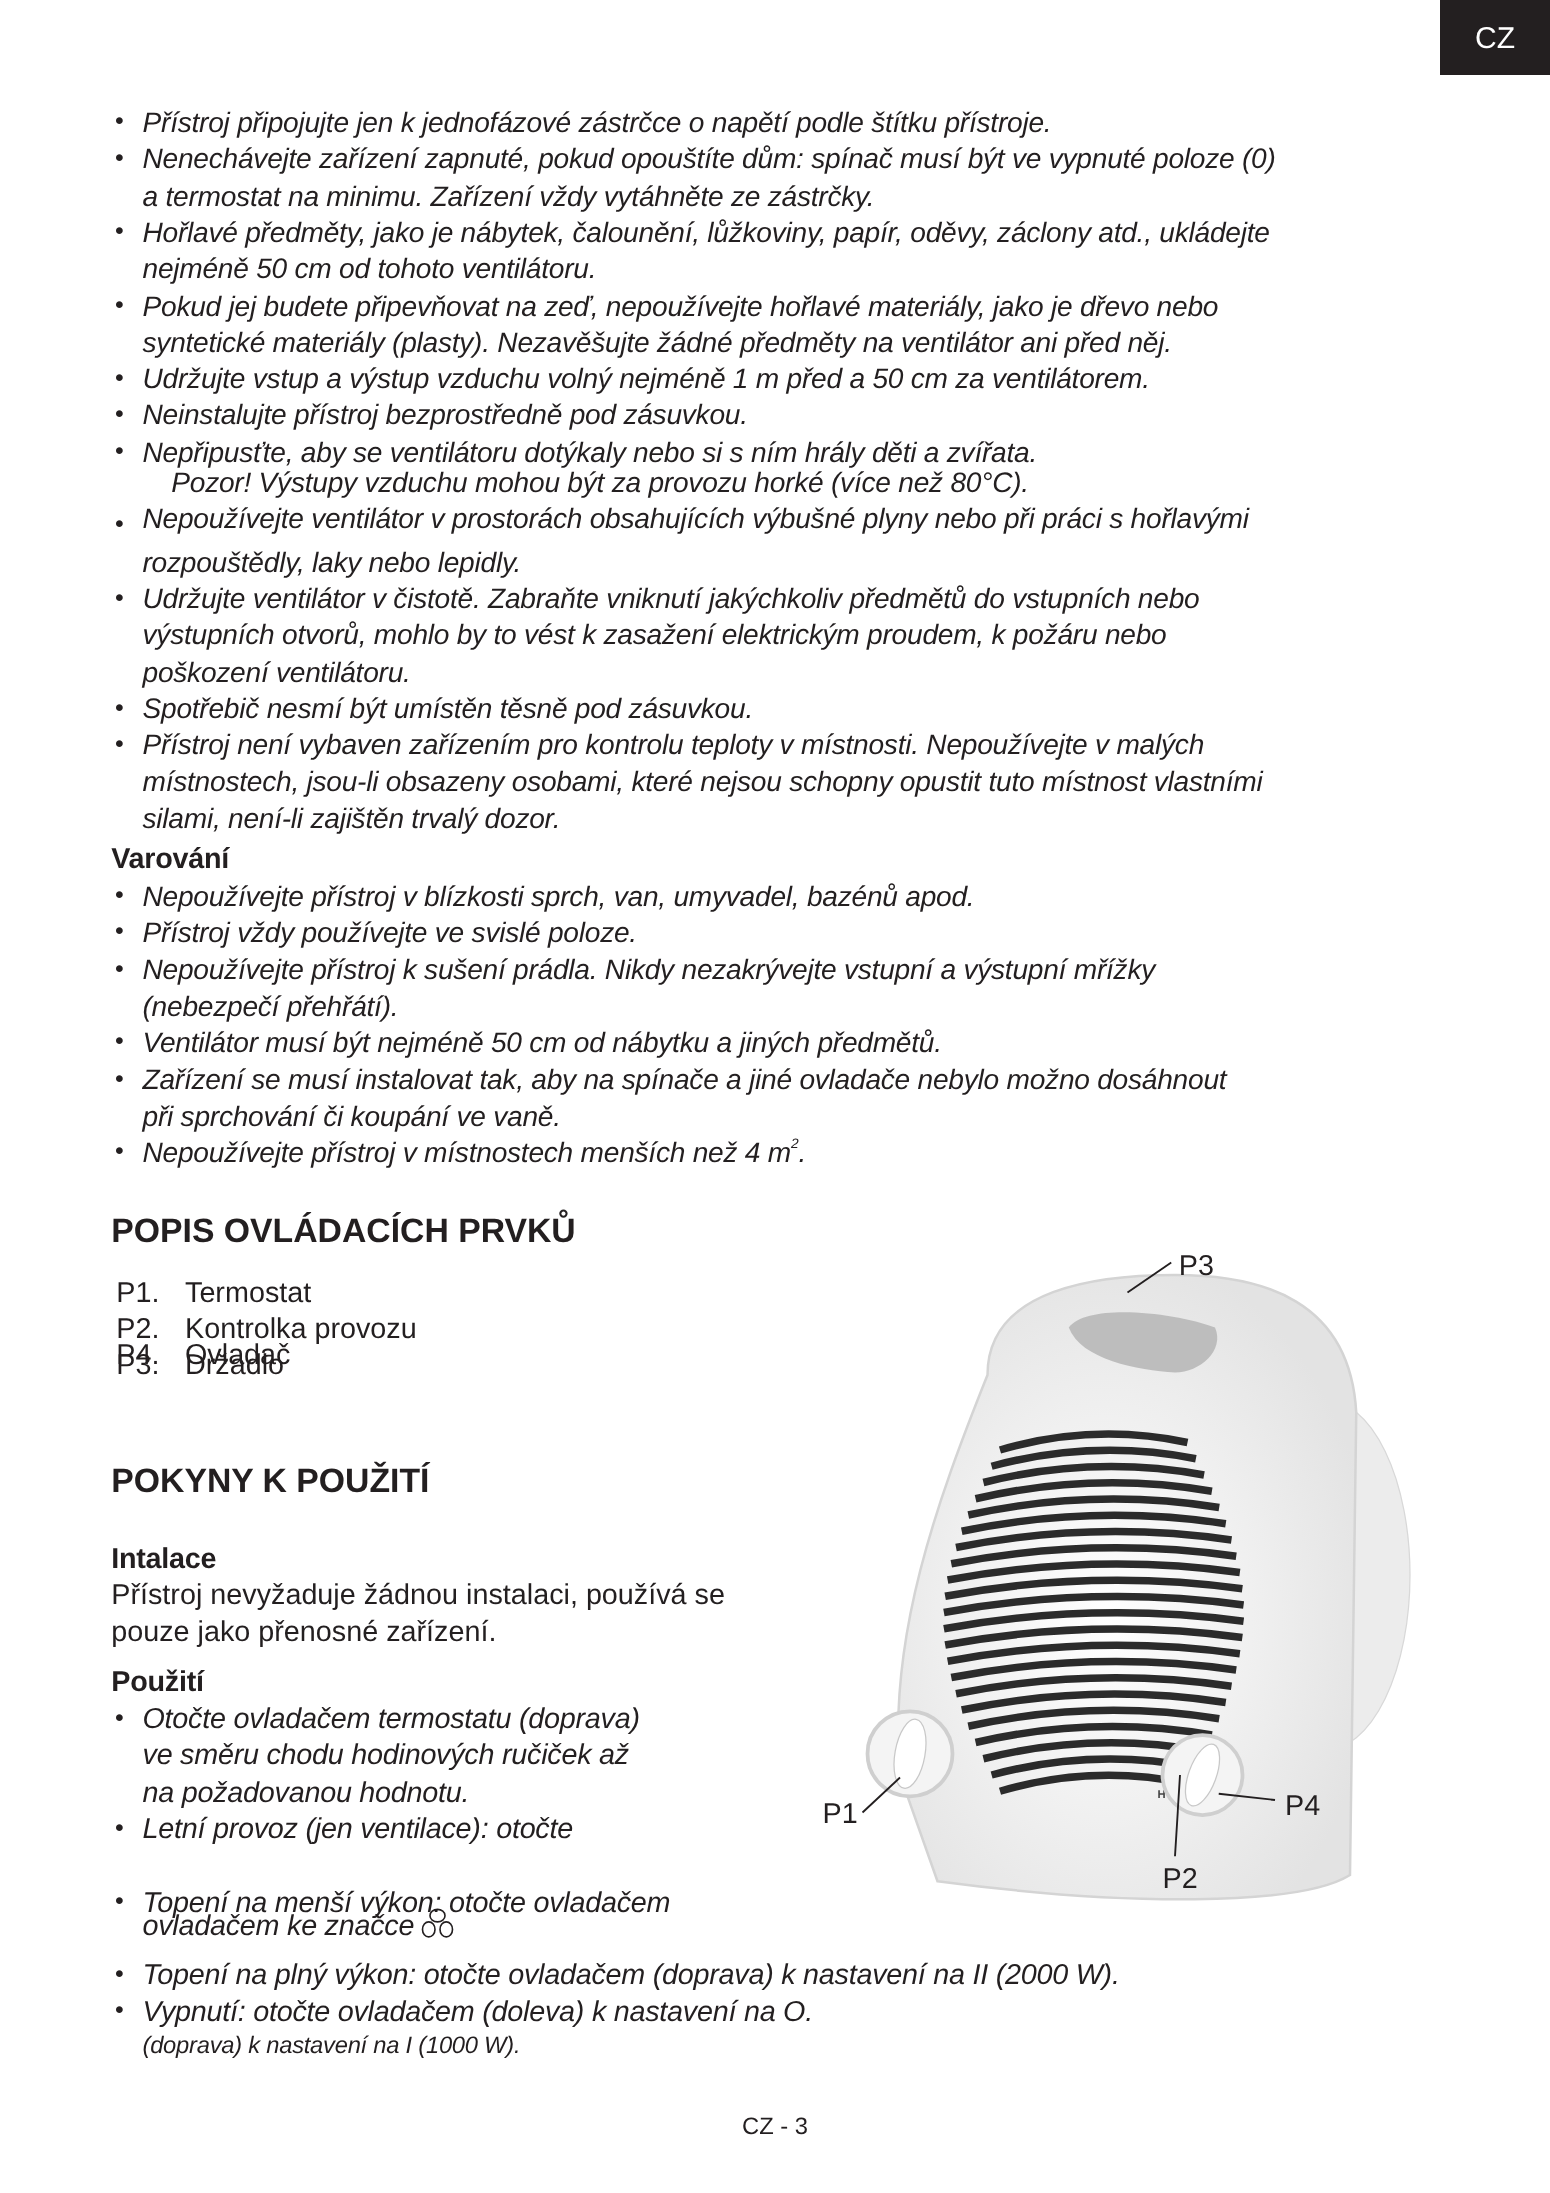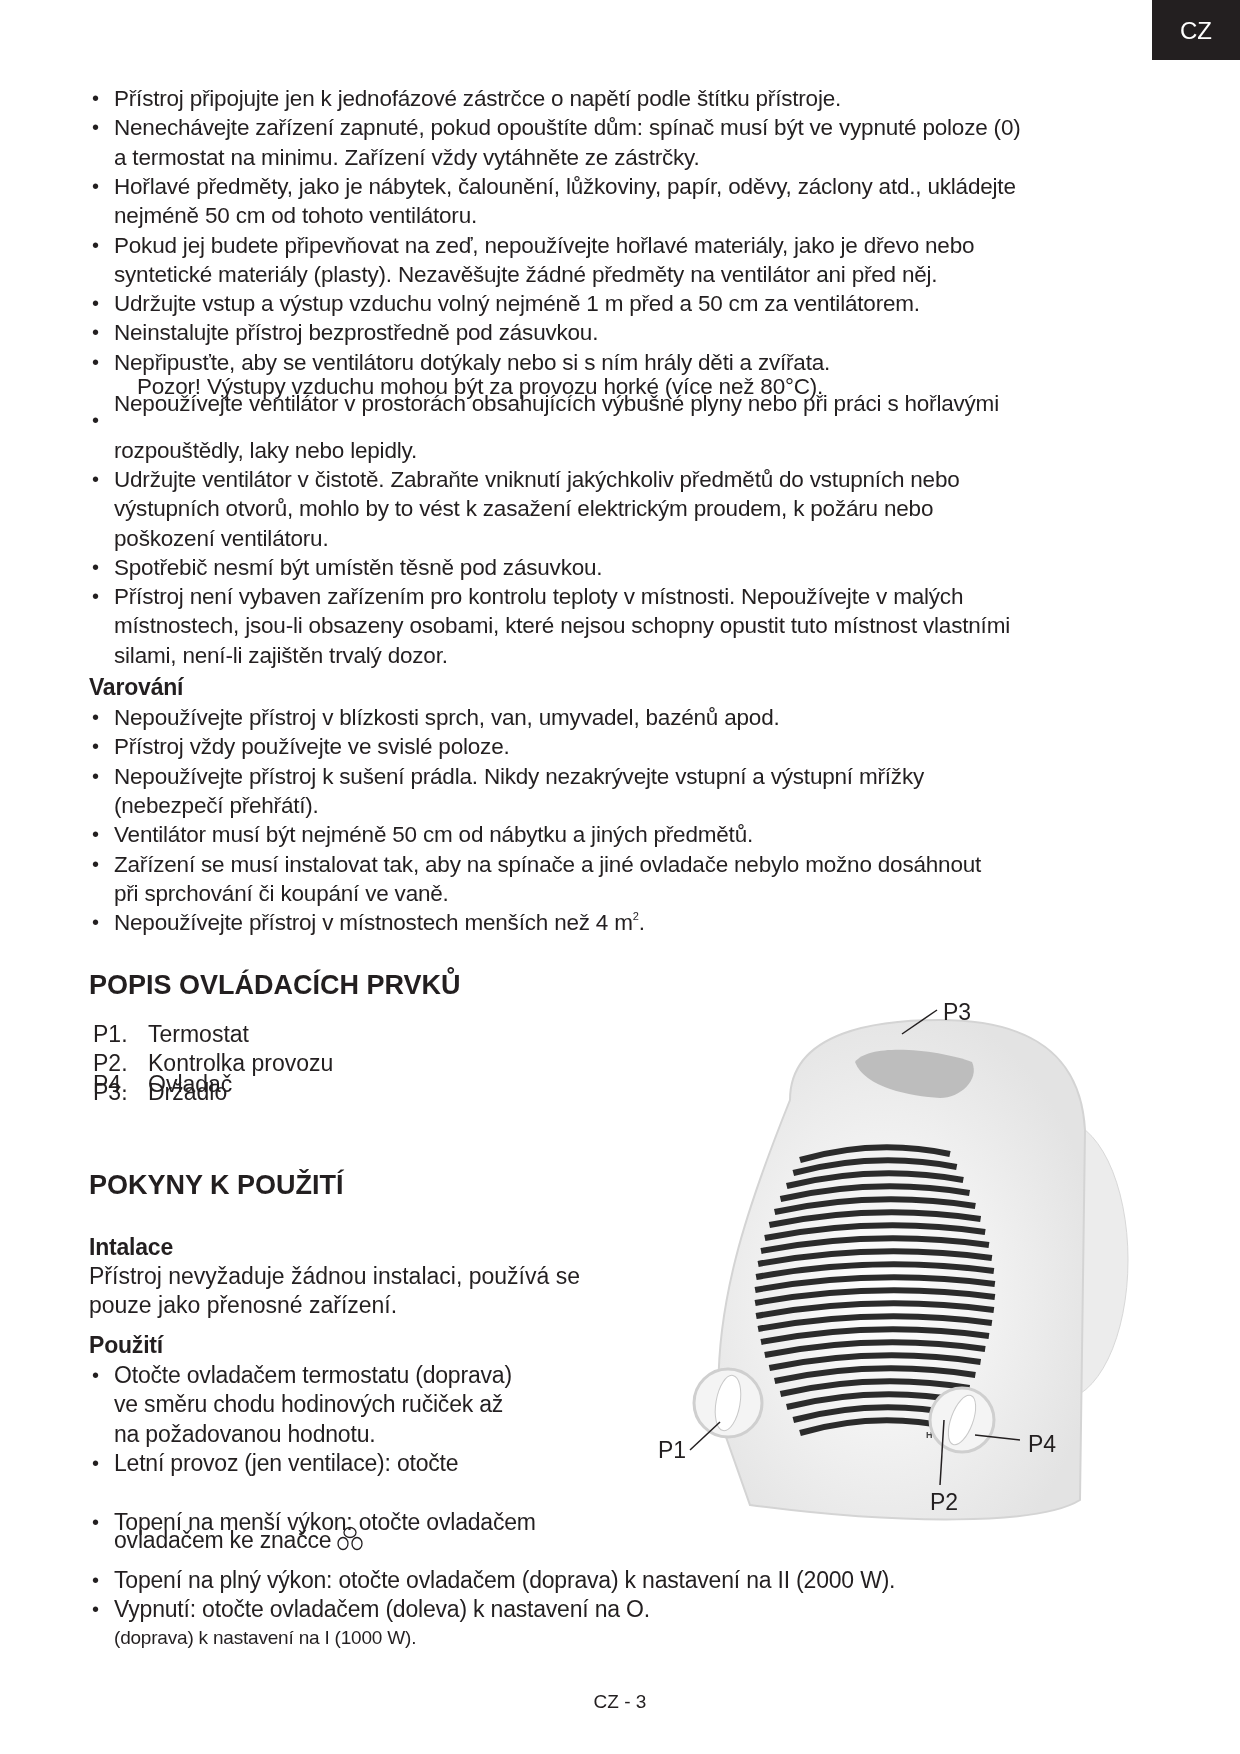--- a/index.html
+++ b/index.html
@@ -1,20 +1,20 @@
 <!DOCTYPE html>
 <html><head>
 <meta charset="utf-8">
 <style>
   html, body { margin:0; padding:0; background:#ffffff; }
   body { width:1240px; height:1754px; position:relative; overflow:hidden;
          font-family:"Liberation Sans", sans-serif; color:#231f20; }
   .tab { position:absolute; left:1152px; top:0; width:88px; height:60px; background:#231f20;
          color:#ffffff; font-size:24px; display:flex; align-items:center; justify-content:center; padding-top:1px; box-sizing:border-box; }
-  .line { position:absolute; left:114px; font-size:22.5px; line-height:29px; white-space:nowrap; transform:translateY(-50%); letter-spacing:-0.2px; }
+  .line { position:absolute; left:114px; font-size:22.5px; line-height:29px; white-space:nowrap; transform:translateY(-50%); letter-spacing:-0.2px;font-style:italic; }
   .bullet { position:absolute; left:92px; font-size:20px; transform:translateY(-50%); }
   .sub { position:absolute; left:89px; font-size:23px; font-weight:bold; transform:translateY(-50%); letter-spacing:-0.2px; }
   .h1 { position:absolute; left:89px; font-size:27px; font-weight:bold; transform:translateY(-50%); }
   .plist { position:absolute; left:93px; font-size:23px; transform:translateY(-50%); white-space:nowrap; }
   .plist .num { display:inline-block; width:55px; }
   .para { position:absolute; left:89px; font-size:23px; transform:translateY(-50%); white-space:nowrap; }
   .footer { position:absolute; left:0; width:1240px; top:1702px; text-align:center; font-size:19px; transform:translateY(-50%); }
   sup { font-size:11px; vertical-align:top; position:relative; top:-6px; }
   .fig { position:absolute; left:640px; top:980px; width:600px; height:580px; }
   .callout { font-family:"Liberation Sans", sans-serif; font-size:23px; fill:#231f20; }
@@ -40,21 +40,21 @@
     <div class="line" style="top: 244.5px;">Pokud jej budete připevňovat na zeď, nepoužívejte hořlavé materiály, jako je dřevo nebo</div>
     <div class="line" style="top: 273.8px;">syntetické materiály (plasty). Nezavěšujte žádné předměty na ventilátor ani před něj.</div>
     <div class="bullet" style="top: 303.1px;">•</div>
     <div class="line" style="top: 303.1px;">Udržujte vstup a výstup vzduchu volný nejméně 1 m před a 50 cm za ventilátorem.</div>
     <div class="bullet" style="top: 332.4px;">•</div>
     <div class="line" style="top: 332.4px;">Neinstalujte přístroj bezprostředně pod zásuvkou.</div>
     <div class="bullet" style="top: 361.7px;">•</div>
     <div class="line" style="top: 361.7px;">Nepřipusťte, aby se ventilátoru dotýkaly nebo si s ním hrály děti a zvířata.</div>
     <div class="line" style="top: 386px; margin-left: 23px;">Pozor! Výstupy vzduchu mohou být za provozu horké (více než 80°C).</div>
     <div class="bullet" style="top: 420.3px;">•</div>
-    <div class="line" style="top: 403px; text-align: center;">Nepoužívejte ventilátor v prostorách obsahujících výbušné plyny nebo při práci s hořlavými</div>
+    <div class="line" style="top: 415px; text-align: center;">Nepoužívejte ventilátor v prostorách obsahujících výbušné plyny nebo při práci s hořlavými</div>
     <div class="line" style="top: 449.6px;">rozpouštědly, laky nebo lepidly.</div>
     <div class="bullet" style="top: 478.9px;">•</div>
     <div class="line" style="top: 478.9px;">Udržujte ventilátor v čistotě. Zabraňte vniknutí jakýchkoliv předmětů do vstupních nebo</div>
     <div class="line" style="top: 508.2px;">výstupních otvorů, mohlo by to vést k zasažení elektrickým proudem, k požáru nebo</div>
     <div class="line" style="top: 537.5px;">poškození ventilátoru.</div>
     <div class="bullet" style="top: 566.8px;">•</div>
     <div class="line" style="top: 566.8px;">Spotřebič nesmí být umístěn těsně pod zásuvkou.</div>
     <div class="bullet" style="top: 596.1px;">•</div>
     <div class="line" style="top: 596.1px;">Přístroj není vybaven zařízením pro kontrolu teploty v místnosti. Nepoužívejte v malých</div>
     <div class="line" style="top: 625px;">místnostech, jsou-li obsazeny osobami, které nejsou schopny opustit tuto místnost vlastními</div>

